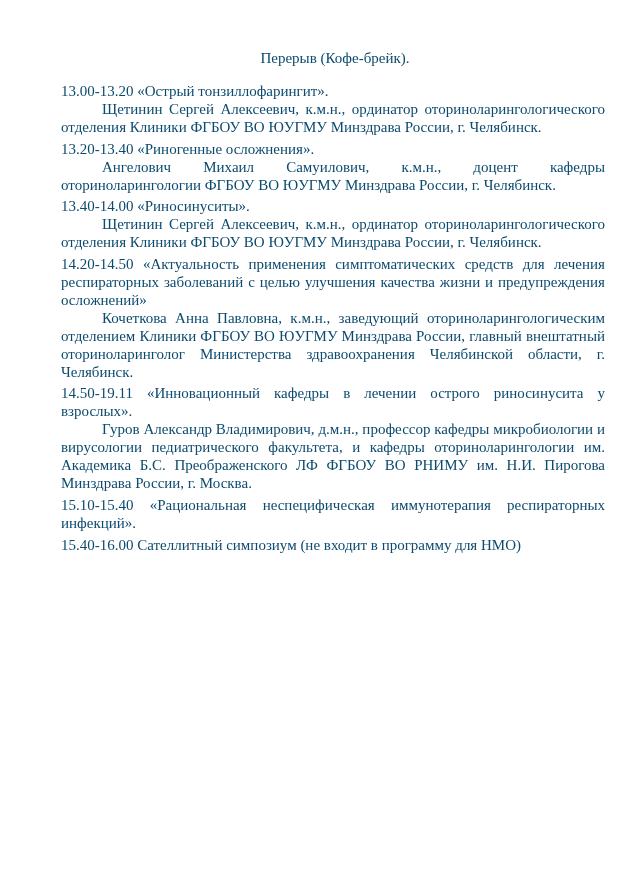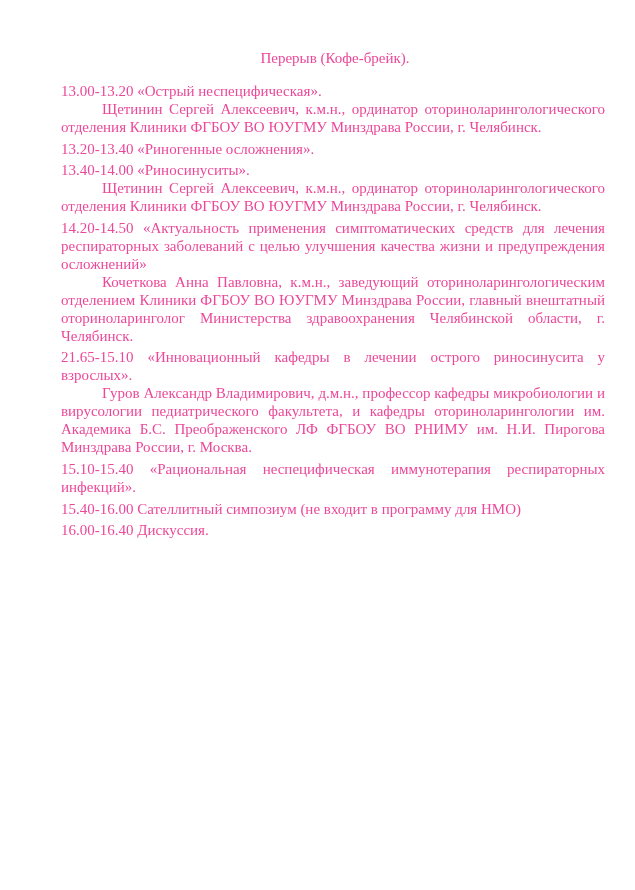--- a/index.html
+++ b/index.html
@@ -14,21 +14,21 @@
       position: relative;
     }
     .page {
       position: absolute;
       left: 61px;
       top: 49px;
       width: 544px;
       font-family: "Liberation Serif", "DejaVu Serif", serif;
       font-size: 15px;
       line-height: 18px;
-      color: #ec4899;
+      color: #0c4a6e;
     }
     .title {
       text-align: center;
       margin: 0 0 15px 0;
       padding-left: 4px;
     }
     .entry {
       margin: 0 0 3.6px 0;
     }
     .entry p {
@@ -45,50 +45,48 @@
       margin-right: 0px;
     }
   </style>
 </head>
 <body>
 
 <div class="page">
   <p class="title">Перерыв (Кофе-брейк).</p>
 
   <div class="entry">
-    <p class="topic"><span class="time">13.00-13.20</span> <span>«Острый неспецифическая».</span></p>
+    <p class="topic"><span class="time">13.00-13.20</span> <span>«Острый тонзиллофарингит».</span></p>
     <p class="speaker">Щетинин Сергей Алексеевич, к.м.н., ординатор оториноларингологического отделения Клиники ФГБОУ ВО ЮУГМУ Минздрава России, г. Челябинск.</p>
   </div>
 
   <div class="entry">
     <p class="topic"><span class="time">13.20-13.40</span> <span>«Риногенные осложнения».</span></p>
+    <p class="speaker">Ангелович Михаил Самуилович, к.м.н., доцент кафедры оториноларингологии ФГБОУ ВО ЮУГМУ Минздрава России, г. Челябинск.</p>
   </div>
 
   <div class="entry">
     <p class="topic"><span class="time">13.40-14.00</span> <span>«Риносинуситы».</span></p>
     <p class="speaker">Щетинин Сергей Алексеевич, к.м.н., ординатор оториноларингологического отделения Клиники ФГБОУ ВО ЮУГМУ Минздрава России, г. Челябинск.</p>
   </div>
 
   <div class="entry">
   </div>
 
   <div class="entry">
     <p class="topic"><span class="time">14.20-14.50</span> <span>«Актуальность применения симптоматических средств для лечения респираторных заболеваний с целью улучшения качества жизни и предупреждения осложнений»</span></p>
     <p class="speaker">Кочеткова Анна Павловна, к.м.н., заведующий оториноларингологическим отделением Клиники ФГБОУ ВО ЮУГМУ Минздрава России, главный внештатный оториноларинголог Министерства здравоохранения Челябинской области, г. Челябинск.</p>
   </div>
 
   <div class="entry">
-    <p class="topic"><span class="time">21.65-15.10</span> <span>«Инновационный кафедры в лечении острого риносинусита у взрослых».</span></p>
+    <p class="topic"><span class="time">14.50-19.11</span> <span>«Инновационный кафедры в лечении острого риносинусита у взрослых».</span></p>
     <p class="speaker">Гуров Александр Владимирович, д.м.н., профессор кафедры микробиологии и вирусологии педиатрического факультета, и кафедры оториноларингологии им. Академика Б.С. Преображенского ЛФ ФГБОУ ВО РНИМУ им. Н.И. Пирогова Минздрава России, г. Москва.</p>
   </div>
 
   <div class="entry">
     <p class="topic"><span class="time">15.10-15.40</span> <span>«Рациональная неспецифическая иммунотерапия респираторных инфекций».</span></p>
   </div>
 
   <div class="entry">
     <p class="topic"><span class="time">15.40-16.00</span> <span>Сателлитный симпозиум (не входит в программу для НМО)</span></p>
   </div>
 
-  <div class="entry">
-    <p class="topic"><span class="time">16.00-16.40</span> <span>Дискуссия.</span></p>
-  </div>
 </div>
 
 </body></html>

